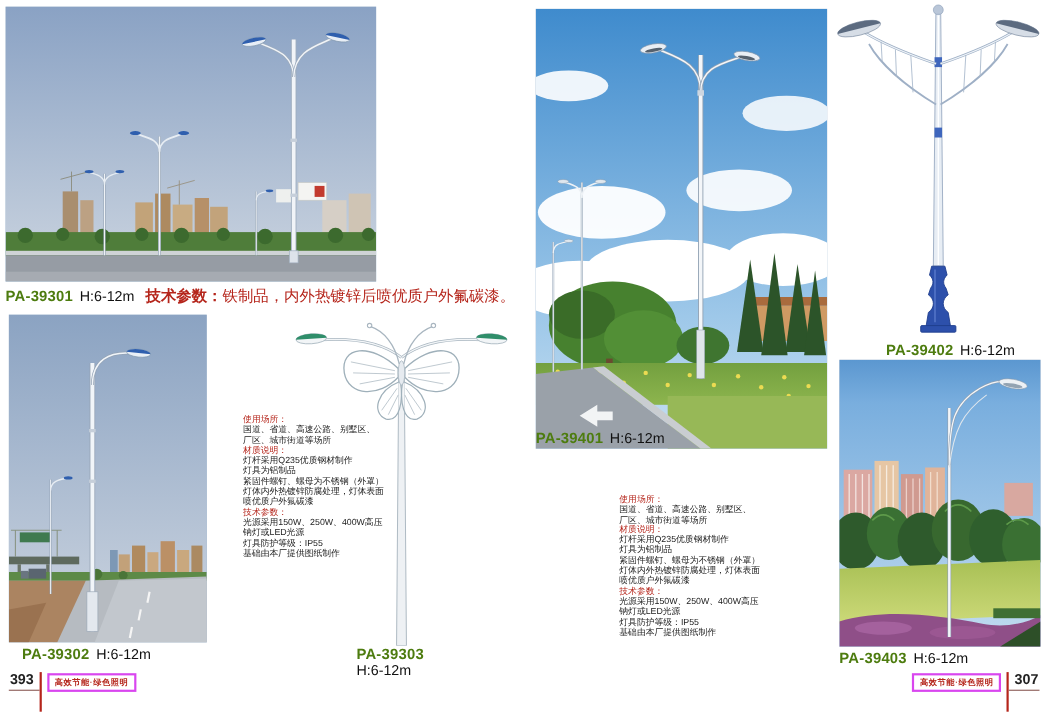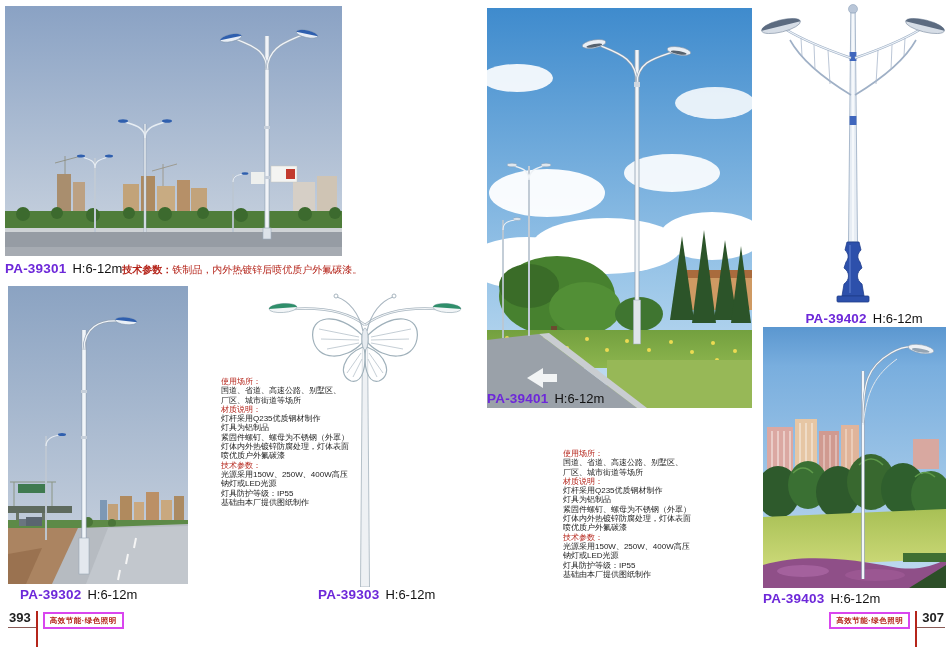--- a/index.html
+++ b/index.html
@@ -7,23 +7,23 @@
           font-family:"Liberation Sans",sans-serif;}
   .page{position:absolute;top:0;height:654px;width:475px;}
   #page-left{left:0;}
   #page-right{left:475px;}
   .abs{position:absolute;}
   .photo{position:absolute;overflow:hidden;background:#9db3cc;}
   .photo svg{display:block;}
 
   
   .caption{position:absolute;display:flex;align-items:baseline;white-space:nowrap;}
-  .caption .model{color:#6d28d9;font-weight:bold;font-size:13.5px;letter-spacing:0.2px;}
+  .caption .model{color:#4d7c0f;font-weight:bold;font-size:13.5px;letter-spacing:0.2px;}
   .caption .hspec{color:#111;font-size:13px;margin-left:6px;}
-  .caption .note{color:#b5251b;font-size:10px;margin-left:0;}
+  .caption .note{color:#b5251b;font-size:14px;margin-left:10px;}
   .caption .note b{font-weight:bold;}
 
   
   .spec{position:absolute;font-size:8px;line-height:9.3px;color:#1c1c1c;z-index:5;}
   .spec .title{display:block;color:#b5251b;font-weight:normal;}
   .spec .line{display:block;}
 
   
   .footer{position:absolute;display:flex;align-items:flex-start;}
   .footer .pagenum{font-size:13px;font-weight:bold;color:#222;padding:0 5px 2px 1px;
@@ -238,21 +238,21 @@
       <span class="line">光源采用150W、250W、400W高压</span>
       <span class="line">钠灯或LED光源</span>
       <span class="line">灯具防护等级：IP55</span>
       <span class="line">基础由本厂提供图纸制作</span>
     </div>
 
     <div class="caption" style="left:8px;top:587px;padding-left:12px;">
       <span class="model">PA-39302</span>
       <span class="hspec">H:6-12m</span>
     </div>
-    <div class="caption" style="left:318px;top:587px;">
+    <div class="caption" style="left:318px;top:587px;flex-direction:column;">
       <span class="model">PA-39303</span>
       <span class="hspec">H:6-12m</span>
     </div>
 
     <div id="footer-left" class="footer" style="left:8px;top:611px;">
       <span class="pagenum">393</span>
       <span class="vline"></span>
       <span class="slogan-box">高效节能·绿色照明</span>
     </div>
   </div>

